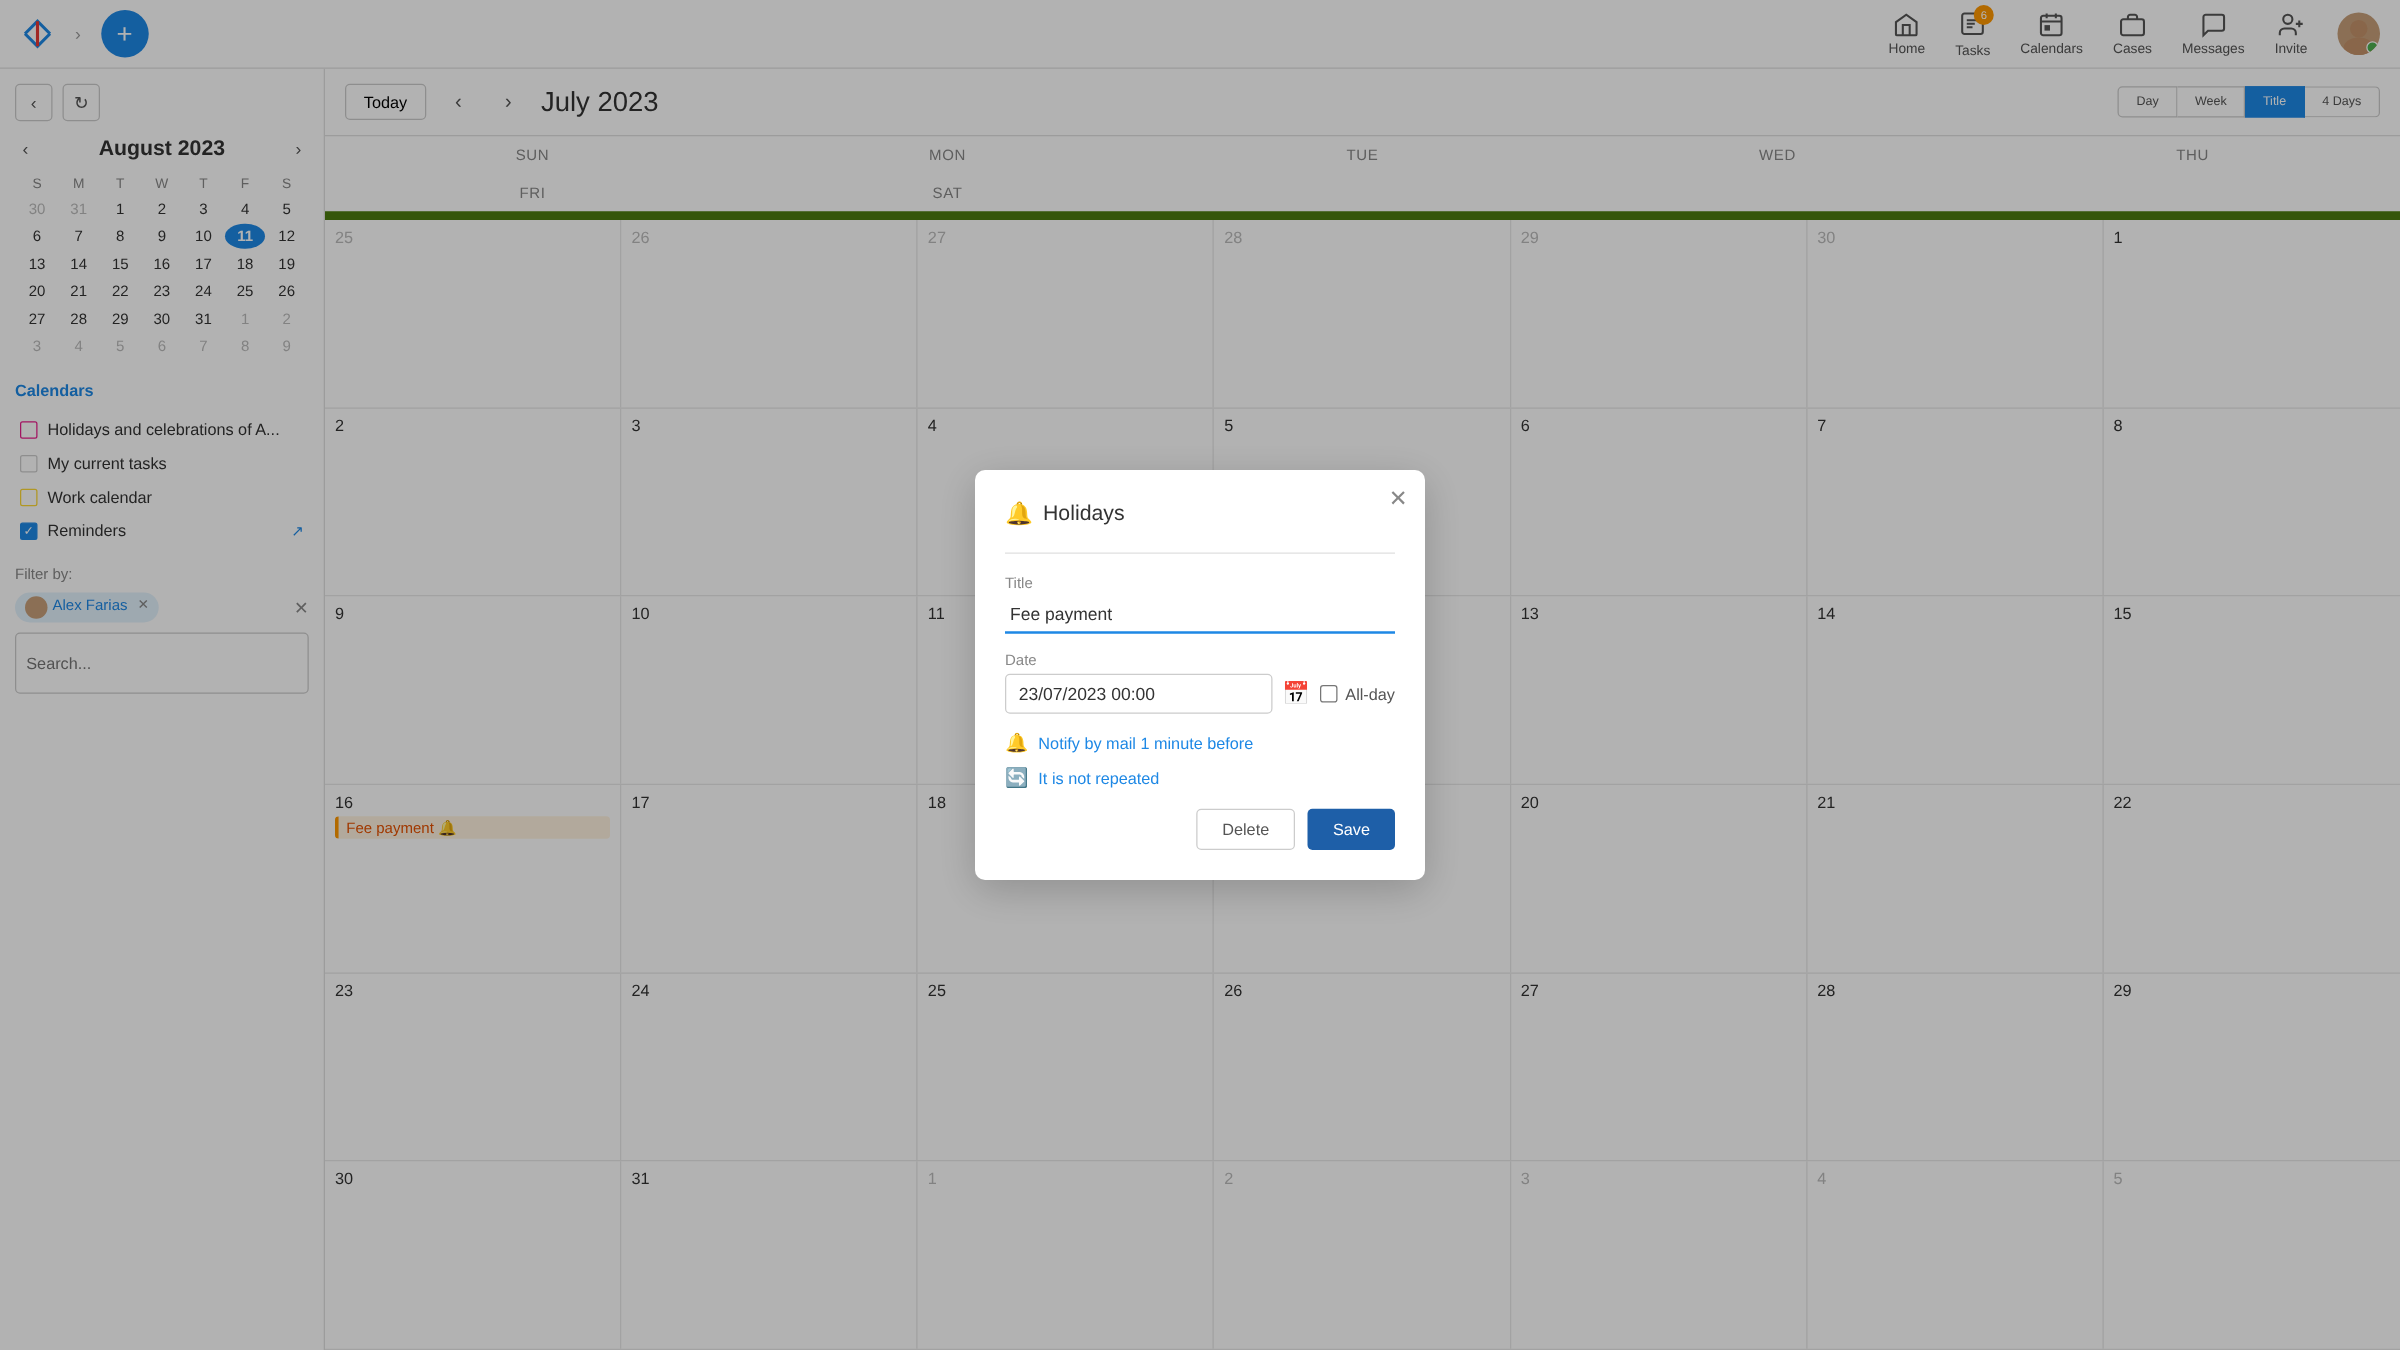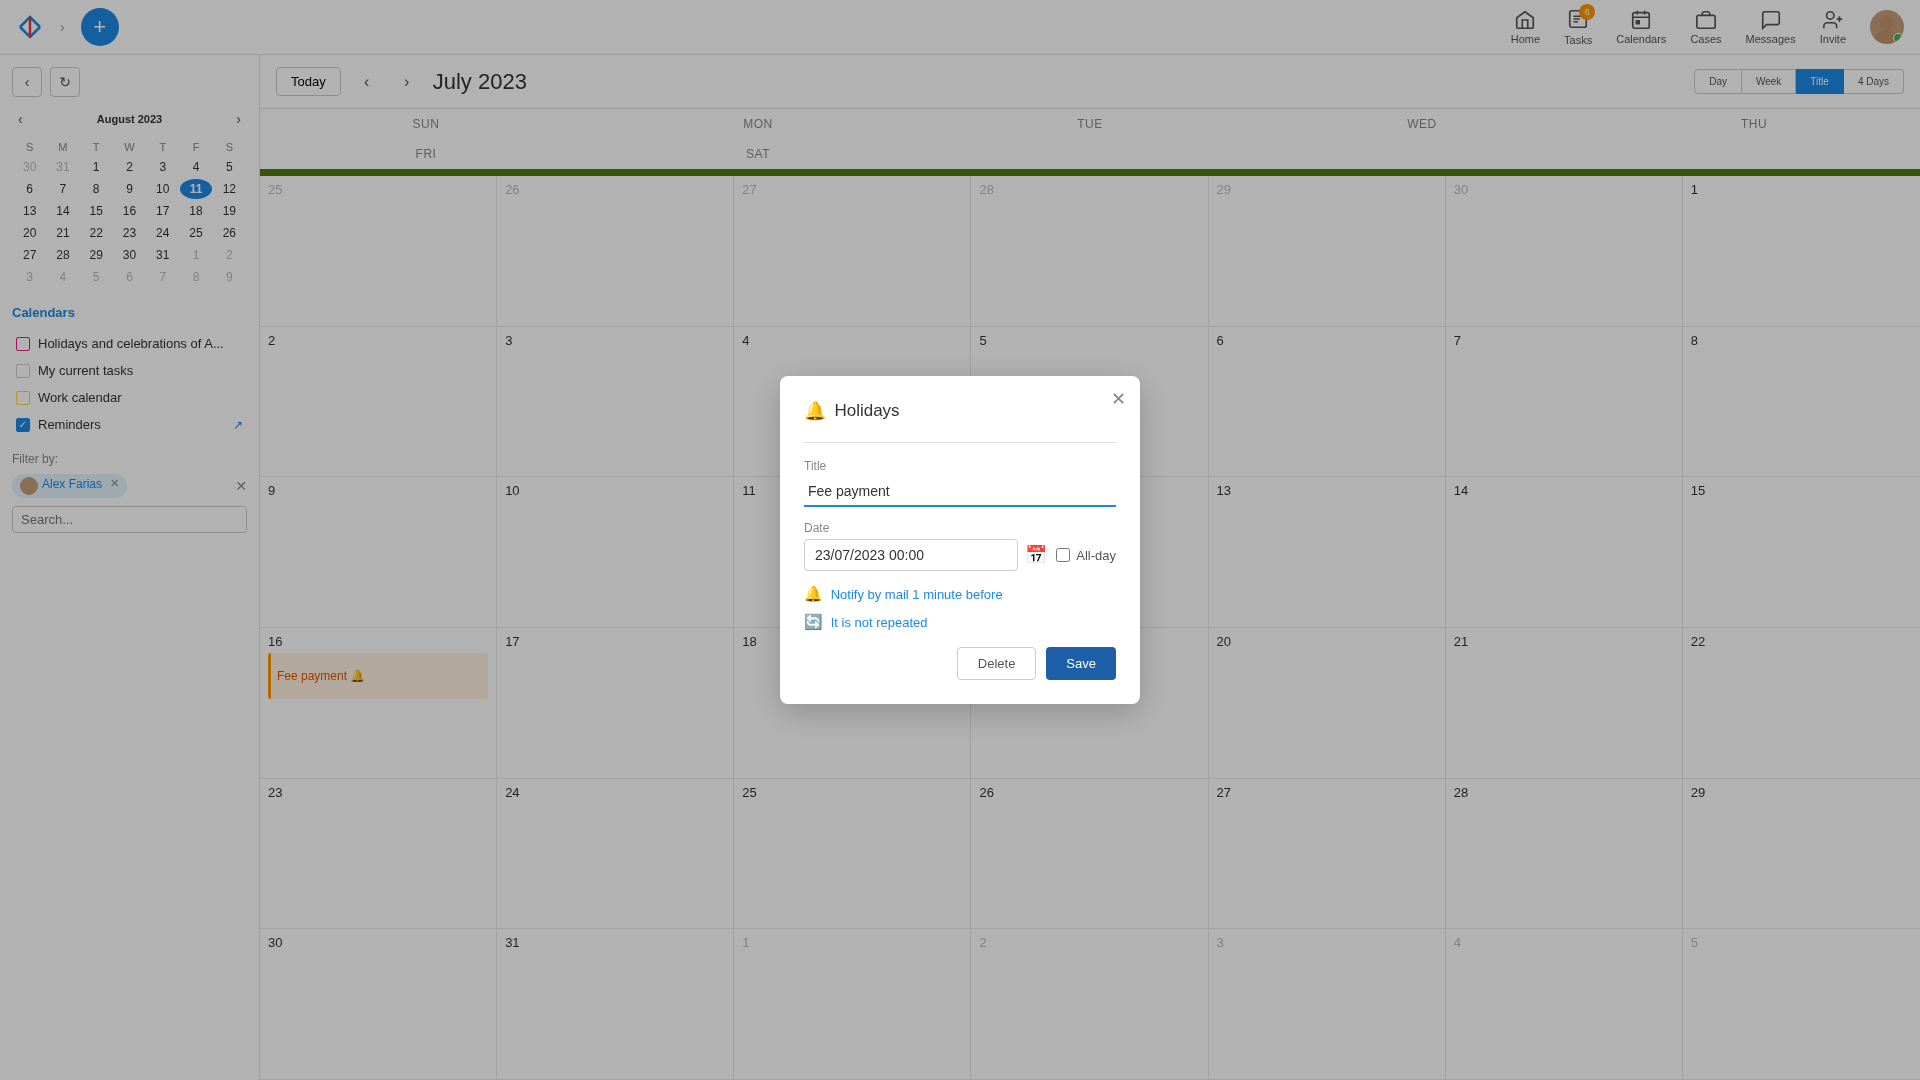--- a/index.html
+++ b/index.html
@@ -83,21 +83,21 @@
       display: flex; align-items: center; justify-content: center;
       font-size: 14px; color: #555;
     }
 
     
     .mini-cal { margin-bottom: 16px; }
     .mini-cal-header {
       display: flex; align-items: center; justify-content: space-between;
       margin-bottom: 8px;
     }
-    .mini-cal-title { font-weight: bold; font-size: 11px; color: #333; }
+    .mini-cal-title { font-weight: bold; font-size: 17px; color: #333; }
     .mini-cal-nav { cursor: pointer; color: #555; font-size: 14px; background: none; border: none; padding: 2px 6px; }
     .mini-cal-grid { width: 100%; }
     .mini-cal-grid th {
       text-align: center; font-size: 11px; color: #888; font-weight: normal;
       padding: 2px 0; width: 33px;
     }
     .mini-cal-grid td {
       text-align: center; font-size: 12px; color: #333;
       padding: 3px 0; cursor: pointer; width: 33px;
     }
@@ -128,21 +128,21 @@
       background: #e3f2fd; border-radius: 12px;
       padding: 3px 8px; font-size: 12px; color: #1e88e5;
     }
     .filter-tag .avatar-sm {
       width: 18px; height: 18px; border-radius: 50%; background: #c7a07a;
     }
     .filter-clear { color: #888; cursor: pointer; font-size: 11px; margin-left: 4px; }
     .filter-row { display: flex; align-items: center; gap: 6px; margin-bottom: 8px; }
     .filter-clear-all { color: #888; cursor: pointer; font-size: 14px; margin-left: auto; }
     .search-input-wrap {
-      border: 1px solid #ccc; border-radius: 4px; padding: 5px 8px;
+      border: 1px solid #ccc; border-radius: 4px; padding: 16px 8px;
       display: flex; align-items: center; gap: 4px; margin-top: 6px;
     }
     .search-input-wrap input {
       border: none; outline: none; font-size: 13px; width: 100%; color: #333;
     }
 
     
     .calendar-main {
       flex: 1; display: flex; flex-direction: column; background: #fff;
     }
@@ -185,21 +185,21 @@
     .cal-cell {
       border-right: 1px solid #e8e8e8; padding: 6px 8px;
       min-height: 80px; position: relative; vertical-align: top;
     }
     .cal-cell:last-child { border-right: none; }
     .cal-date {
       font-size: 13px; color: #333; margin-bottom: 4px;
     }
     .cal-date.other-month { color: #bbb; }
     .cal-event {
-      font-size: 12px; padding: 16px 6px; border-radius: 3px;
+      font-size: 12px; padding: 2px 6px; border-radius: 3px;
       margin-bottom: 2px; cursor: pointer; white-space: nowrap;
       overflow: hidden; text-overflow: ellipsis;
     }
     .cal-event.reminder { background: #fff3e0; color: #e65100; border-left: 3px solid #ff9800; }
 
     
     .modal-overlay {
       position: fixed; top: 0; left: 0; width: 100%; height: 100%;
       background: rgba(0,0,0,0.3); z-index: 100;
       display: flex; align-items: center; justify-content: center;

